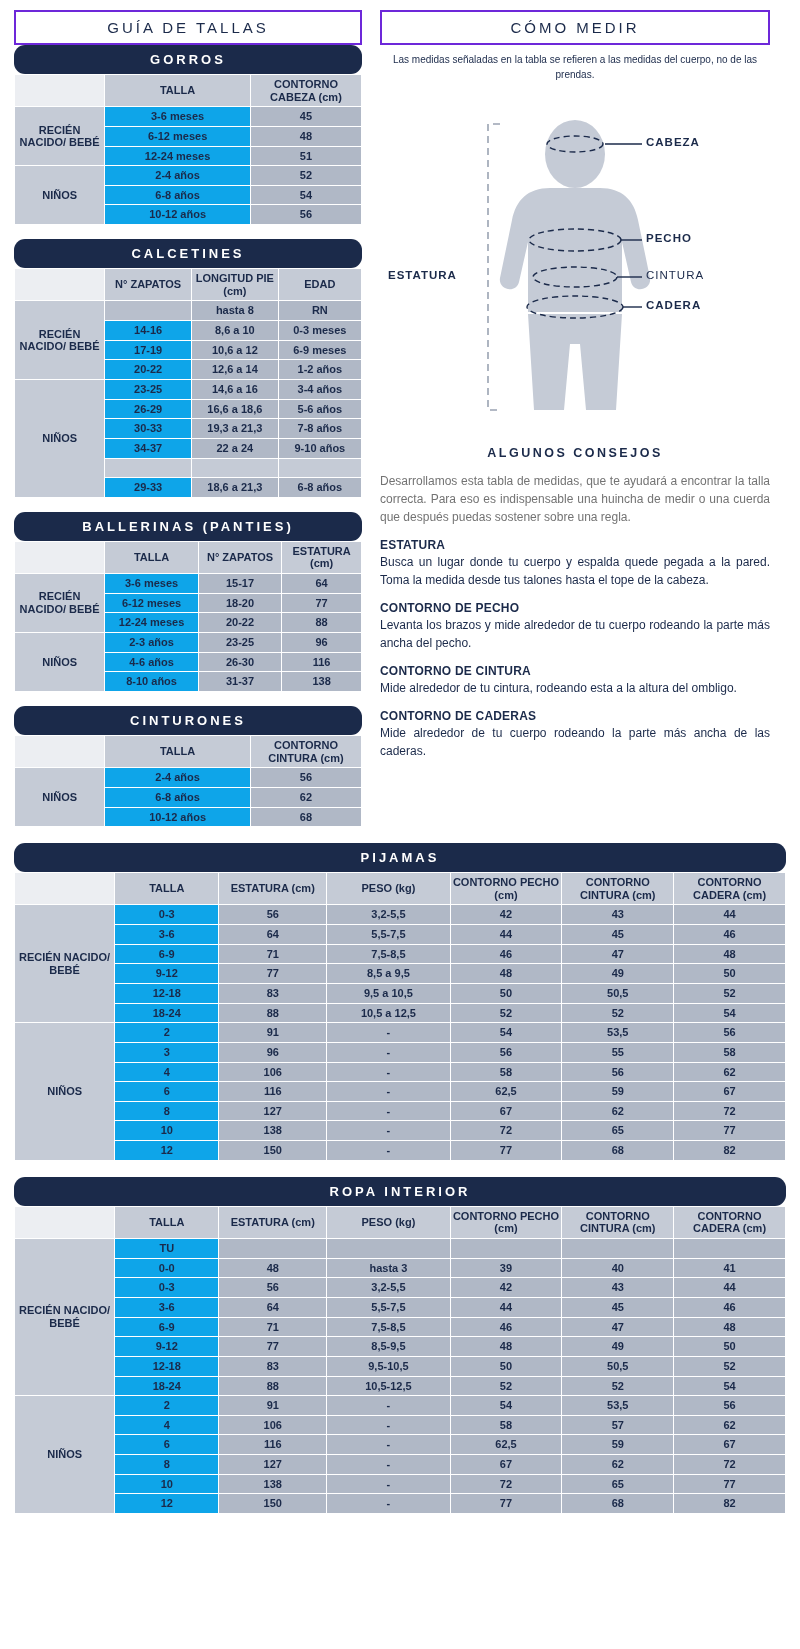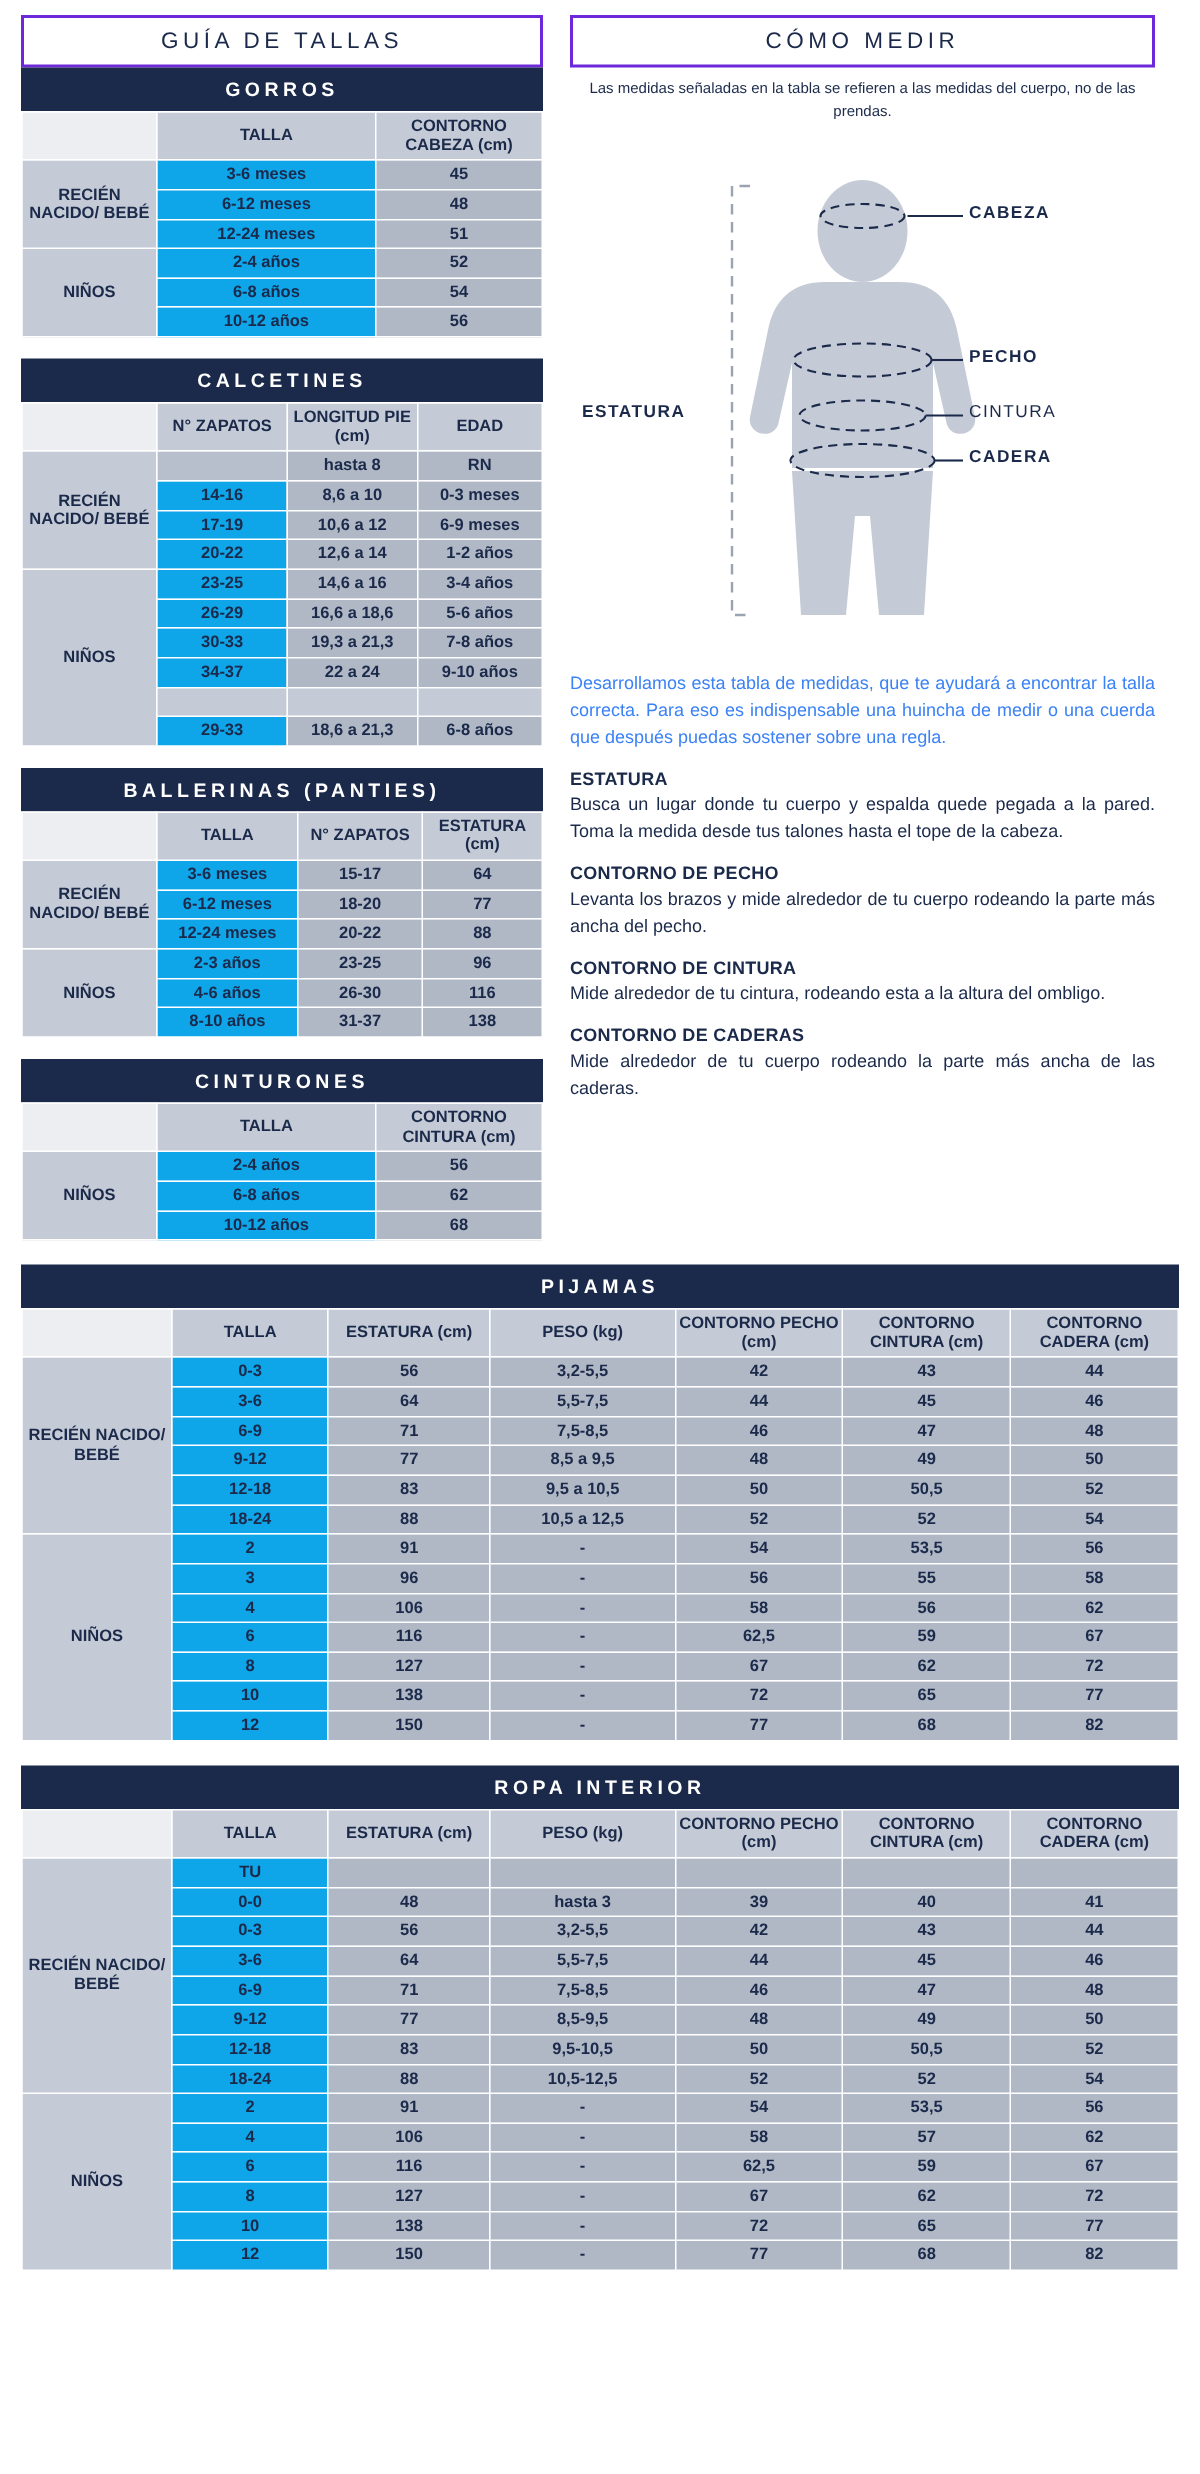--- a/index.html
+++ b/index.html
@@ -28,20 +28,21 @@
     margin-bottom: 0;
   }
   .table-title {
     background: #1b2a4a;
     color: #ffffff;
     font-weight: bold;
     font-size: 13px;
     letter-spacing: 3px;
     text-align: center;
     padding: 7px 0;
+    border-radius: 11px;
   }
 
   
   .top-cols {
     display: flex;
     gap: 18px;
     align-items: flex-start;
   }
   .col-left { width: 348px; flex: 0 0 348px; }
   .col-right { width: 390px; flex: 0 0 390px; }
@@ -111,21 +112,21 @@
   .advice-title {
     text-align: center;
     font-weight: bold;
     font-size: 12.5px;
     letter-spacing: 2.5px;
     color: #1b2a4a;
     margin: 2px 0 12px 0;
   }
   .advice-body {
     font-size: 12px;
-    color: #3b82f6;
+    color: #737373;
     line-height: 1.5;
     text-align: justify;
     margin-bottom: 12px;
   }
   .advice-h {
     font-size: 12px;
     font-weight: bold;
     color: #1b2a4a;
     margin-bottom: 1px;
     letter-spacing: .2px;
@@ -388,20 +389,21 @@
           <ellipse cx="195" cy="215" rx="48" ry="11" fill="none" stroke="#1b2a4a" stroke-width="1.4" stroke-dasharray="6 4"></ellipse>
           <line x1="243" y1="215" x2="262" y2="215" stroke="#1b2a4a" stroke-width="1.4"></line>
         </svg>
         <div style="position:absolute;left:266px;top:44px;font-size:11.5px;font-weight:bold;letter-spacing:1px;color:#1b2a4a">CABEZA</div>
         <div style="position:absolute;left:266px;top:140px;font-size:11.5px;font-weight:bold;letter-spacing:1px;color:#1b2a4a">PECHO</div>
         <div style="position:absolute;left:266px;top:177px;font-size:11.5px;font-weight:normal;letter-spacing:1px;color:#1b2a4a">CINTURA</div>
         <div style="position:absolute;left:266px;top:207px;font-size:11.5px;font-weight:bold;letter-spacing:1px;color:#1b2a4a">CADERA</div>
         <div style="position:absolute;left:8px;top:177px;font-size:11.5px;font-weight:bold;letter-spacing:1px;color:#1b2a4a">ESTATURA</div>
       </div>
 
+      <div class="advice-title">ALGUNOS CONSEJOS</div>
       <div class="advice-body">Desarrollamos esta tabla de medidas, que te ayudará a encontrar la talla correcta. Para eso es indispensable una huincha de medir o una cuerda que después puedas sostener sobre una regla.</div>
 
       <div class="advice-h">ESTATURA</div>
       <div class="advice-p">Busca un lugar donde tu cuerpo y espalda quede pegada a la pared. Toma la medida desde tus talones hasta el tope de la cabeza.</div>
 
       <div class="advice-h">CONTORNO DE PECHO</div>
       <div class="advice-p">Levanta los brazos y mide alrededor de tu cuerpo rodeando la parte más ancha del pecho.</div>
 
       <div class="advice-h">CONTORNO DE CINTURA</div>
       <div class="advice-p">Mide alrededor de tu cintura, rodeando esta a la altura del ombligo.</div>

